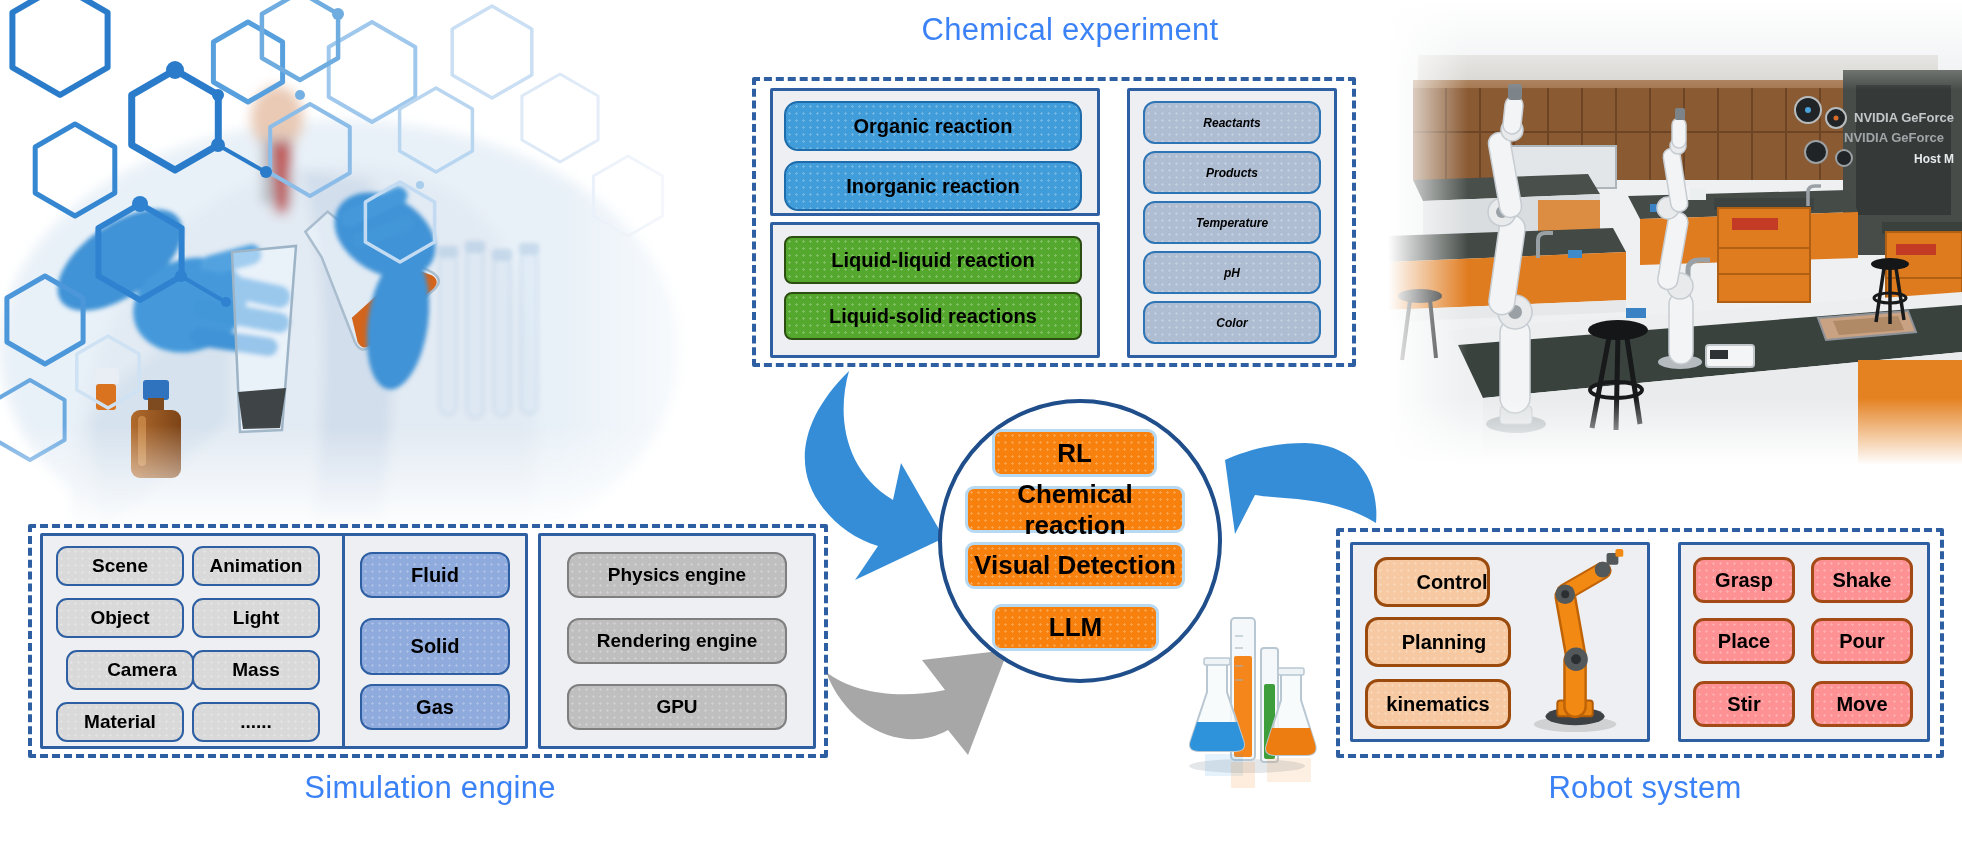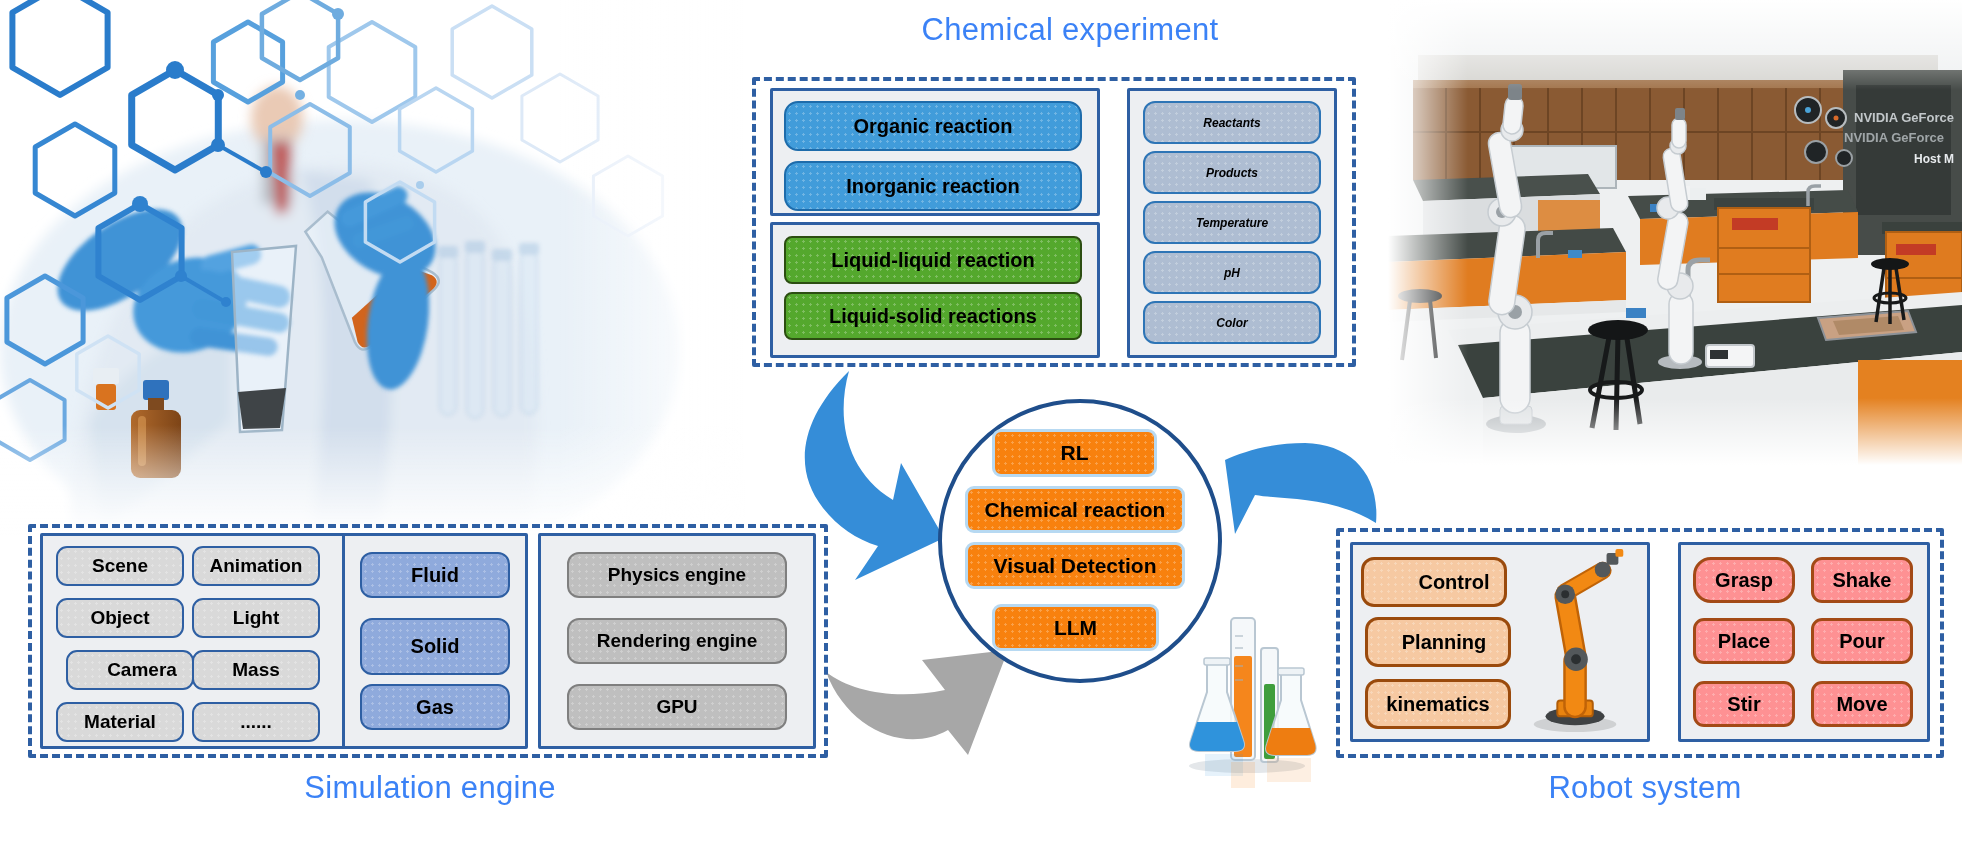--- a/index.html
+++ b/index.html
@@ -11,21 +11,21 @@
   .figtitle{position:absolute;z-index:4;text-align:center;font-size:31px;color:#3b82f6;letter-spacing:.3px;}
   .sec{position:absolute;z-index:3;border:4px dashed #2e5fa3;border-radius:2px;background:rgba(255,255,255,.55);box-sizing:border-box;}
   .panel{position:absolute;background:#edeff2;border:3px solid #2e5fa3;border-radius:2px;box-sizing:border-box;}
   .node{position:absolute;display:flex;align-items:center;justify-content:center;text-align:center;
         font-weight:bold;font-size:20px;color:#000;box-sizing:border-box;
         background-image:radial-gradient(rgba(255,255,255,0.25) 1px, rgba(0,0,0,0) 1.3px);
         background-size:7px 7px;}
   .b-blue  {background-color:#419cda;border:2px solid #1e6cab;border-radius:14px;}
   .b-green {background-color:#54a82d;border:2px solid #2c4e12;border-radius:8px;}
   .b-slate {background-color:#aebdd2;border:2.5px solid #2e75b6;border-radius:12px;font-size:12px;font-style:italic;}
-  .b-orange{background-color:#f8810e;border:3px solid #b7d9f2;border-radius:9px;font-size:21px;}
+  .b-orange{background-color:#f8810e;border:3px solid #b7d9f2;border-radius:9px;font-size:26px;}
   .b-gray  {background-color:#d9d9d9;border:2.5px solid #2e5fa3;border-radius:11px;font-size:19px;}
   .b-lblue {background-color:#8faadc;border:2.5px solid #2e5fa3;border-radius:12px;}
   .b-mgray {background-color:#bfbfbf;border:2.5px solid #7f7f7f;border-radius:12px;font-size:19px;}
   .b-peach {background-color:#f6c9a2;border:3.5px solid #9a4a0c;border-radius:13px;}
   .b-pink  {background-color:#fe9193;border:3.5px solid #a34a16;border-radius:11px;}
   .core{position:absolute;left:938px;top:399px;width:284px;height:284px;z-index:3;
         background:#fff;border:4px solid #1f4e8b;border-radius:50%;box-sizing:border-box;}
 </style>
 </head>
 <body>
@@ -366,21 +366,21 @@
     </div>
     <div class="panel" style="left:506px;top:5px;width:278px;height:216px;">
       <div class="node b-mgray" style="left:26px;top:16px;width:220px;height:46px;">Physics engine</div>
       <div class="node b-mgray" style="left:26px;top:82px;width:220px;height:46px;">Rendering engine</div>
       <div class="node b-mgray" style="left:26px;top:148px;width:220px;height:46px;">GPU</div>
     </div>
   </div>
 
   <div class="sec" style="left:1336px;top:528px;width:608px;height:230px;">
     <div class="panel" style="left:10px;top:10px;width:300px;height:200px;">
-      <div class="node b-peach" style="left:8px;top:12px;width:146px;height:50px;padding-left:40px;">Control</div>
+      <div class="node b-peach" style="left:21px;top:12px;width:116px;height:50px;padding-left:40px;">Control</div>
       <div class="node b-peach" style="left:12px;top:72px;width:146px;height:50px;padding-left:12px;">Planning</div>
       <div class="node b-peach" style="left:12px;top:134px;width:146px;height:50px;">kinematics</div>
       <svg class="abs" style="left:160px;top:2px;" width="130" height="192" viewBox="0 0 130 195">
         <ellipse cx="62" cy="180" rx="42" ry="8" fill="#cfd1d3"></ellipse>
         <ellipse cx="62" cy="172" rx="30" ry="9" fill="#3f4244"></ellipse>
         <rect x="44" y="156" width="36" height="16" rx="3" fill="#e8830f" stroke="#b05c07" stroke-width="2"></rect>
         <path d="M 62 162 L 62 116" stroke="#c06307" stroke-width="24" stroke-linecap="round"></path>
         <path d="M 62 162 L 62 116" stroke="#f28913" stroke-width="19" stroke-linecap="round"></path>
         <path d="M 63 112 L 52 50" stroke="#c06307" stroke-width="22" stroke-linecap="round"></path>
         <path d="M 63 112 L 52 50" stroke="#f28913" stroke-width="17" stroke-linecap="round"></path>
@@ -389,21 +389,21 @@
         <circle cx="63" cy="114" r="12" fill="#53585b"></circle>
           <circle cx="63" cy="114" r="5" fill="#2b2f31"></circle>
         <circle cx="52" cy="48" r="10" fill="#53585b"></circle>
           <circle cx="52" cy="48" r="4" fill="#2b2f31"></circle>
         <circle cx="90" cy="23" r="8" fill="#53585b"></circle>
         <rect x="94" y="6" width="12" height="12" rx="2" fill="#53585b"></rect>
         <rect x="103" y="2" width="8" height="8" rx="2" fill="#f28913"></rect>
       </svg>
     </div>
     <div class="panel" style="left:338px;top:10px;width:252px;height:200px;">
-      <div class="node b-pink" style="left:12px;top:12px;width:102px;height:46px;border-radius:18px;">Grasp</div>
+      <div class="node b-pink" style="left:12px;top:12px;width:102px;height:46px;">Grasp</div>
       <div class="node b-pink" style="left:130px;top:12px;width:102px;height:46px;">Shake</div>
       <div class="node b-pink" style="left:12px;top:73px;width:102px;height:46px;">Place</div>
       <div class="node b-pink" style="left:130px;top:73px;width:102px;height:46px;">Pour</div>
       <div class="node b-pink" style="left:12px;top:136px;width:102px;height:46px;">Stir</div>
       <div class="node b-pink" style="left:130px;top:136px;width:102px;height:46px;">Move</div>
     </div>
   </div>
 
 </div>
 

